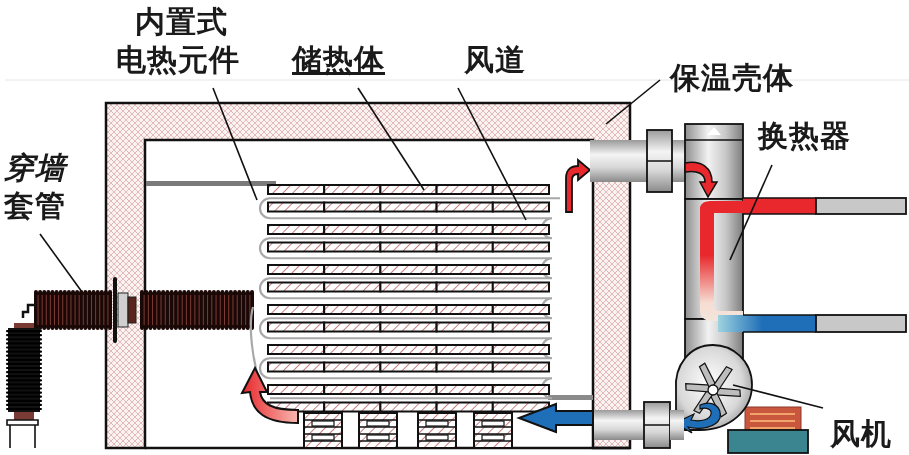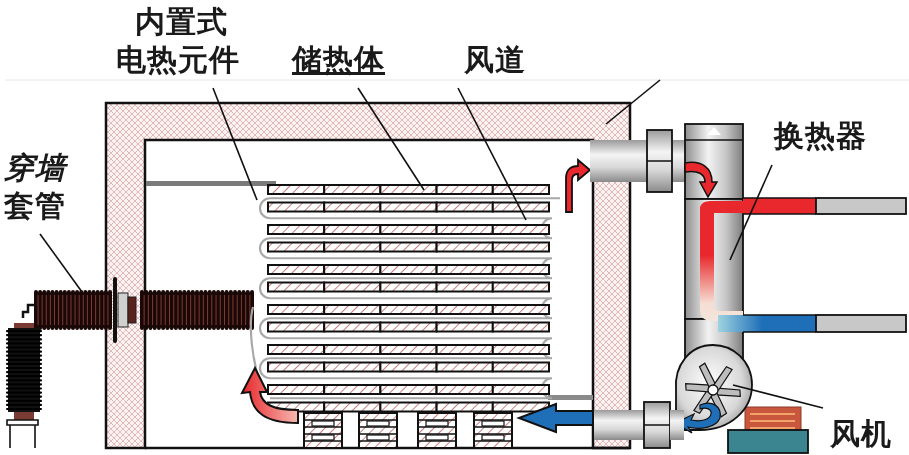--- a/index.html
+++ b/index.html
@@ -394,17 +394,18 @@
     <line x1="772" y1="165" x2="730" y2="260"></line>
     <line x1="823" y1="408" x2="733" y2="385"></line>
   </g>
 </svg>
 
 
 <div class="lbl" style="left:116px; top:42px;">电热元件</div>
 <div class="lbl" style="left:135px; top:4px;">内置式</div>
 <div class="lbl" style="left:292px; top:42px;text-decoration:underline;">储热体</div>
 <div class="lbl" style="left:464px; top:42px;">风道</div>
+<div class="lbl" style="left:670px; top:60px;">保温壳体</div>
 <div class="lbl" style="left:4px; top:150px;font-style:italic;">穿墙</div>
 <div class="lbl" style="left:4px; top:188px;">套管</div>
-<div class="lbl" style="left:774px; top:118px;">换热器</div>
+<div class="lbl" style="left:758px; top:118px;">换热器</div>
 <div class="lbl" style="left:830px; top:416px;">风机</div>
 </div>
 
 </body></html>

